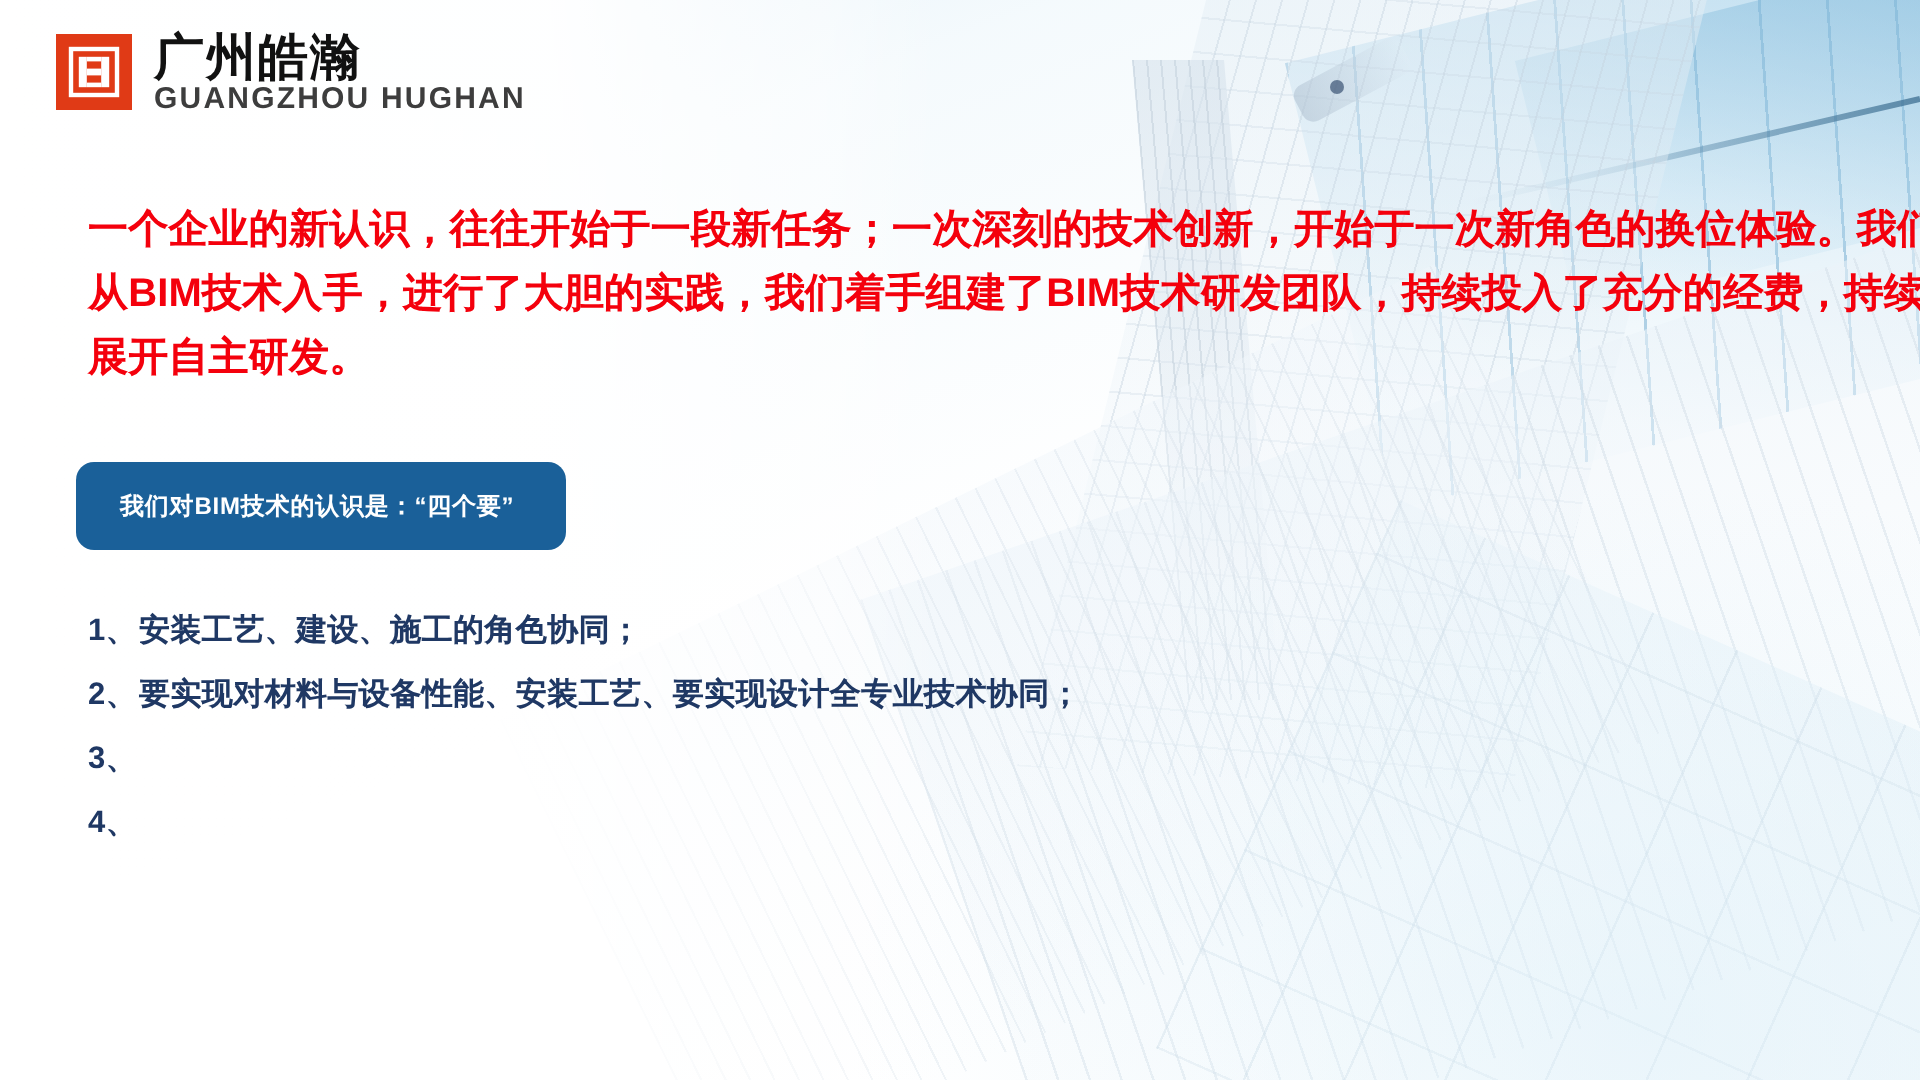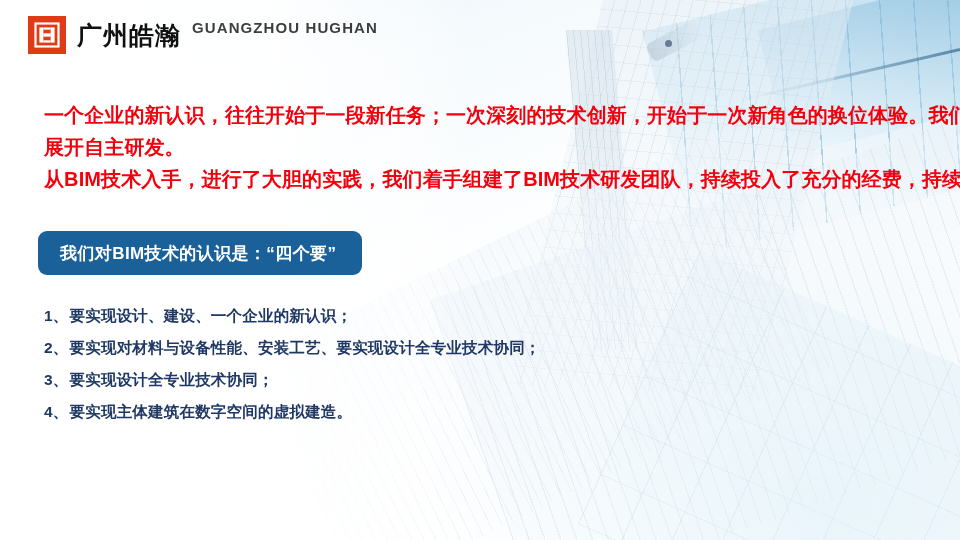--- a/index.html
+++ b/index.html
@@ -160,21 +160,21 @@
     left:28px; top:16px;
     display:flex; align-items:center; gap:11px;
   }
   .logo-mark {
     width:38px; height:38px;
     background:#E03A16;
     display:flex; align-items:center; justify-content:center;
     flex:0 0 auto;
   }
   .logo-mark svg { display:block; }
-  .logo-words { display:flex; flex-direction:row; gap:11px; }
+  .logo-words { display:flex; flex-direction:column; gap:1px; }
   .logo-cn {
     font-size:25px; line-height:27px;
     font-weight:bold; color:#111111;
     letter-spacing:1px;
     white-space:nowrap;
   }
   .logo-en {
     font-size:15px; line-height:12px;
     font-weight:bold; color:#3d3d3d;
     letter-spacing:1.1px;
@@ -197,21 +197,21 @@
   
   .banner {
     position:absolute;
     left:38px; top:231px;
     height:44px;
     padding:0 26px 0 22px;
     display:inline-flex; align-items:center;
     background:#1A6099;
     border-radius:9px;
     color:#ffffff;
-    font-size:17px;
+    font-size:12px;
     font-weight:bold;
     letter-spacing:0.4px;
     white-space:nowrap;
   }
 
   
   .list {
     position:absolute;
     left:44px; top:300px;
     color:#1F3864;
@@ -261,38 +261,36 @@
       </svg>
     </div>
     <div class="logo-words">
       <div class="logo-cn">广州皓瀚</div>
       <div class="logo-en">GUANGZHOU HUGHAN</div>
     </div>
   </div>
 
   <div class="headline">
     <div>一个企业的新认识，往往开始于一段新任务；一次深刻的技术创新，开始于一次新角色的换位体验。我们</div>
+    <div>从BIM技术入手，进行了大胆的实践，我们着手组建了BIM技术研发团队，持续投入了充分的经费，持续</div>
     <div>展开自主研发。</div>
-    <div>从BIM技术入手，进行了大胆的实践，我们着手组建了BIM技术研发团队，持续投入了充分的经费，持续</div>
   </div>
 
   <div class="banner">我们对BIM技术的认识是：“四个要”</div>
 
   <div class="list">
     <div class="list-item">
       <span class="list-num">1、</span>
-      <span>要实现设计、建设、一个企业的新认识；</span>
+      <span>安装工艺、建设、施工的角色协同；</span>
     </div>
     <div class="list-item">
       <span class="list-num">2、</span>
       <span>要实现对材料与设备性能、安装工艺、要实现设计全专业技术协同；</span>
     </div>
     <div class="list-item">
       <span class="list-num">3、</span>
-      <span>要实现设计全专业技术协同；</span>
     </div>
     <div class="list-item">
       <span class="list-num">4、</span>
-      <span>要实现主体建筑在数字空间的虚拟建造。</span>
     </div>
   </div>
 
 </div>
 
 </body></html>

